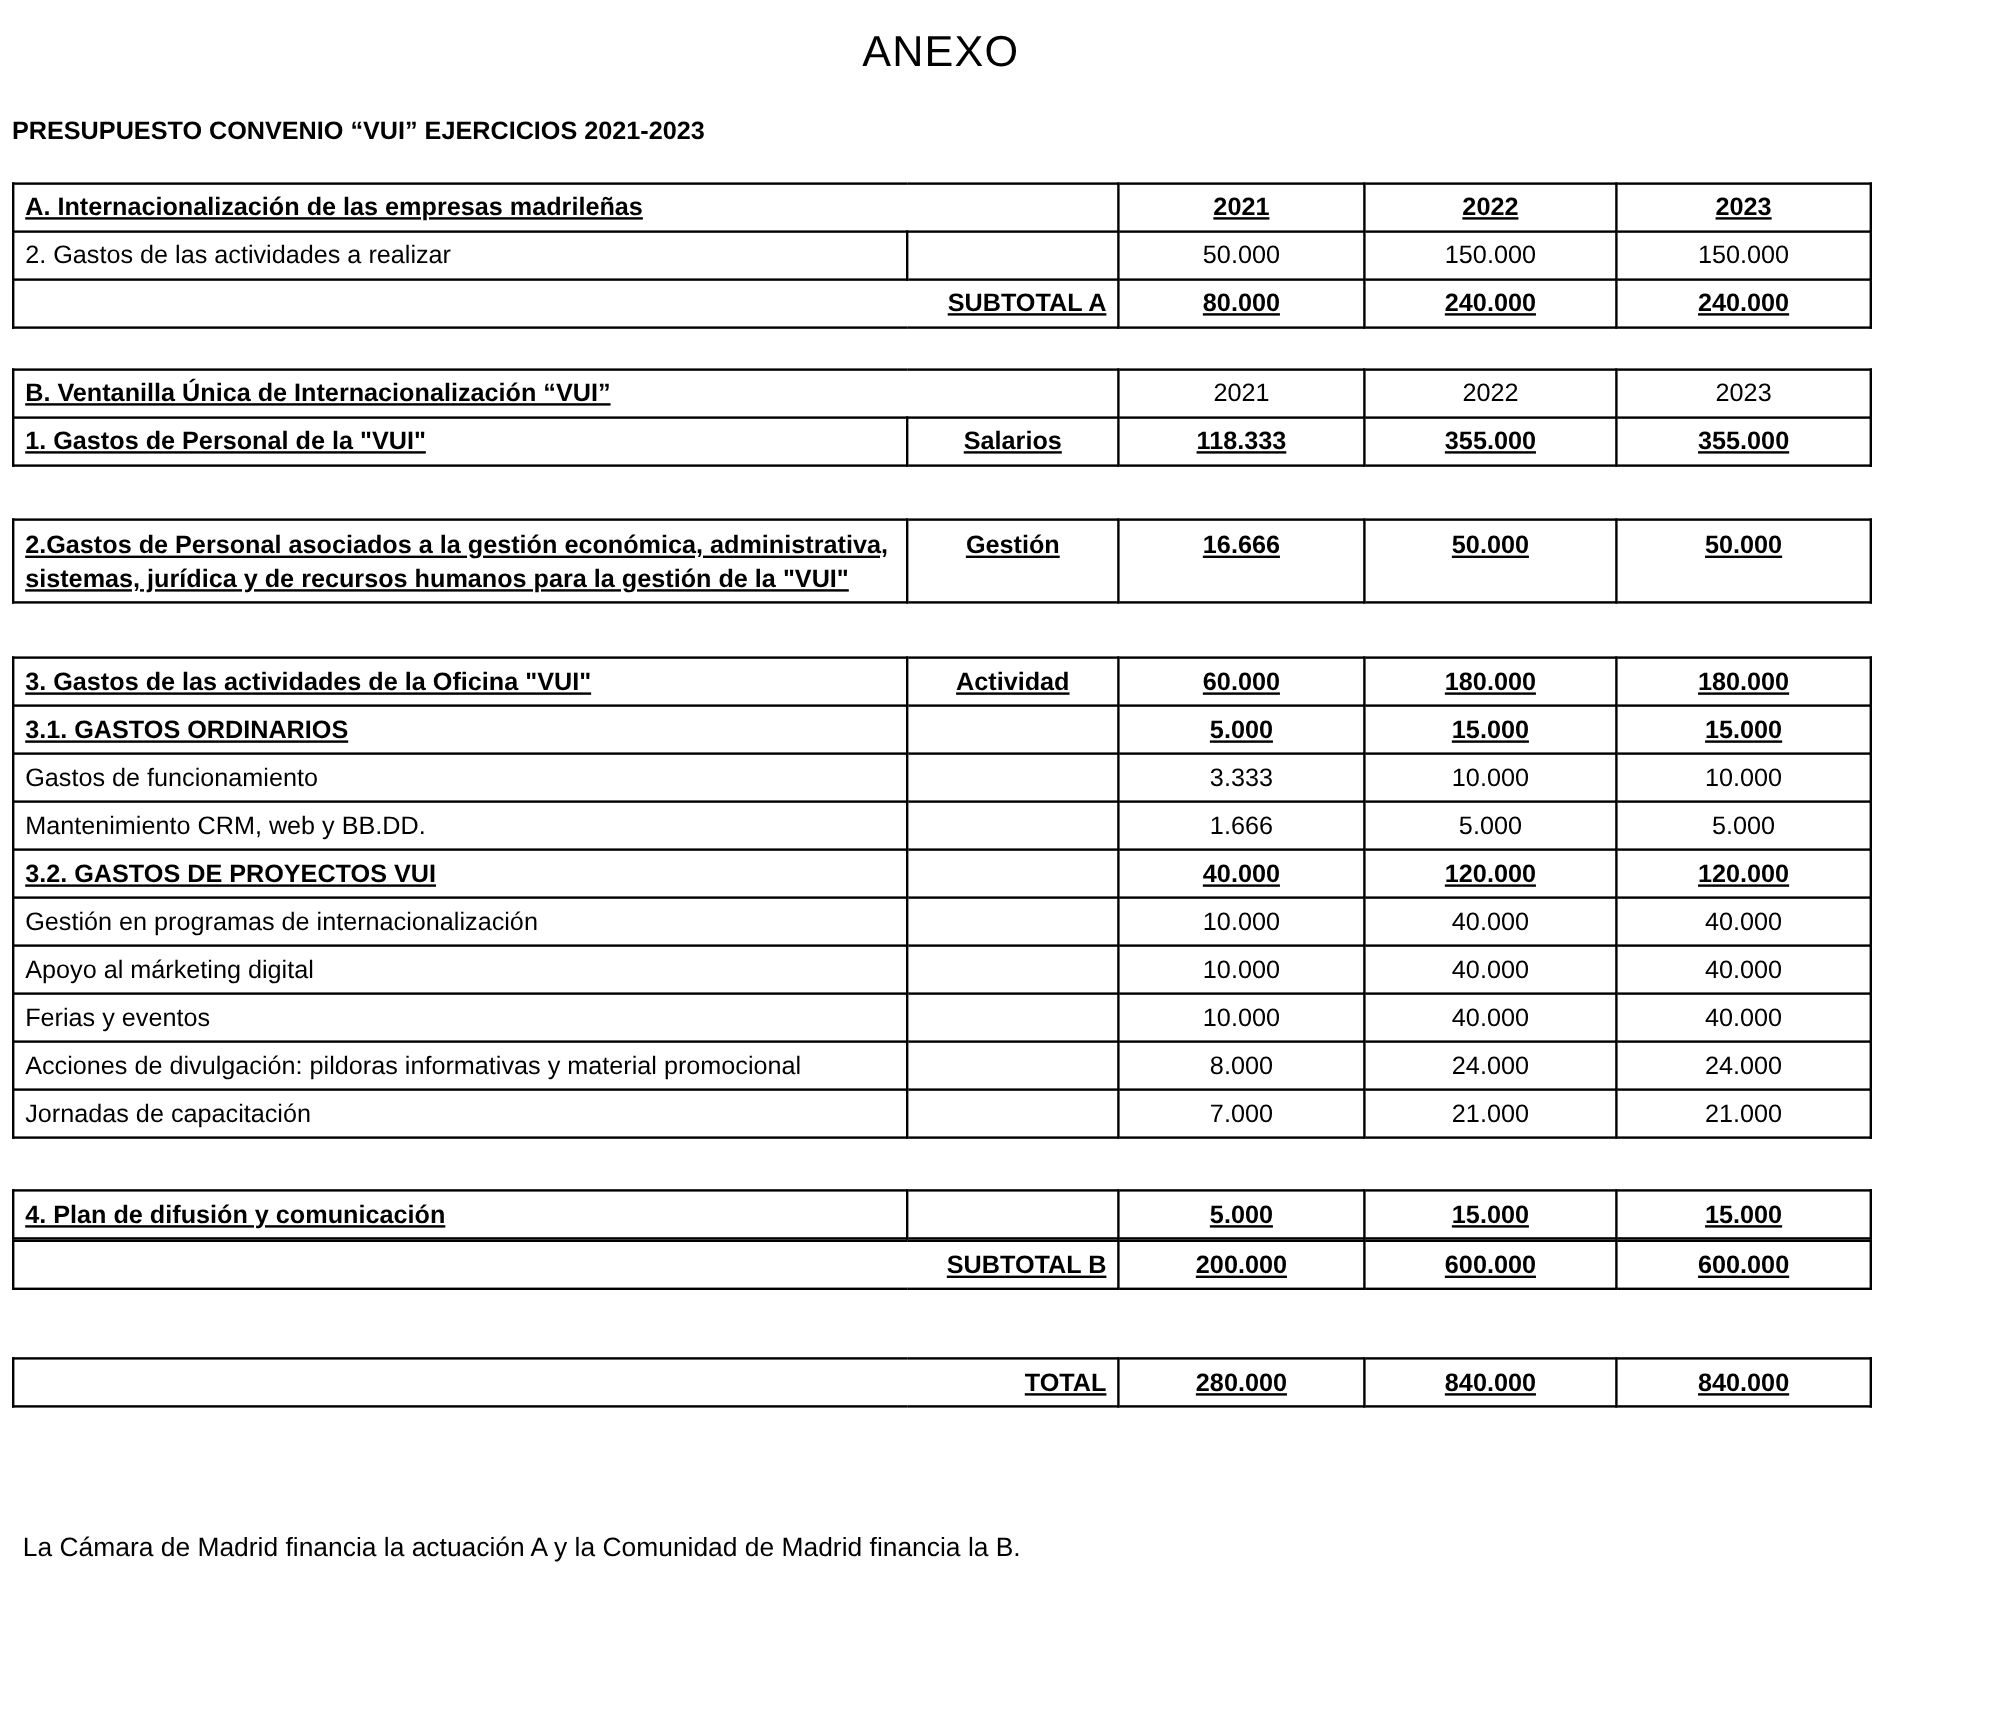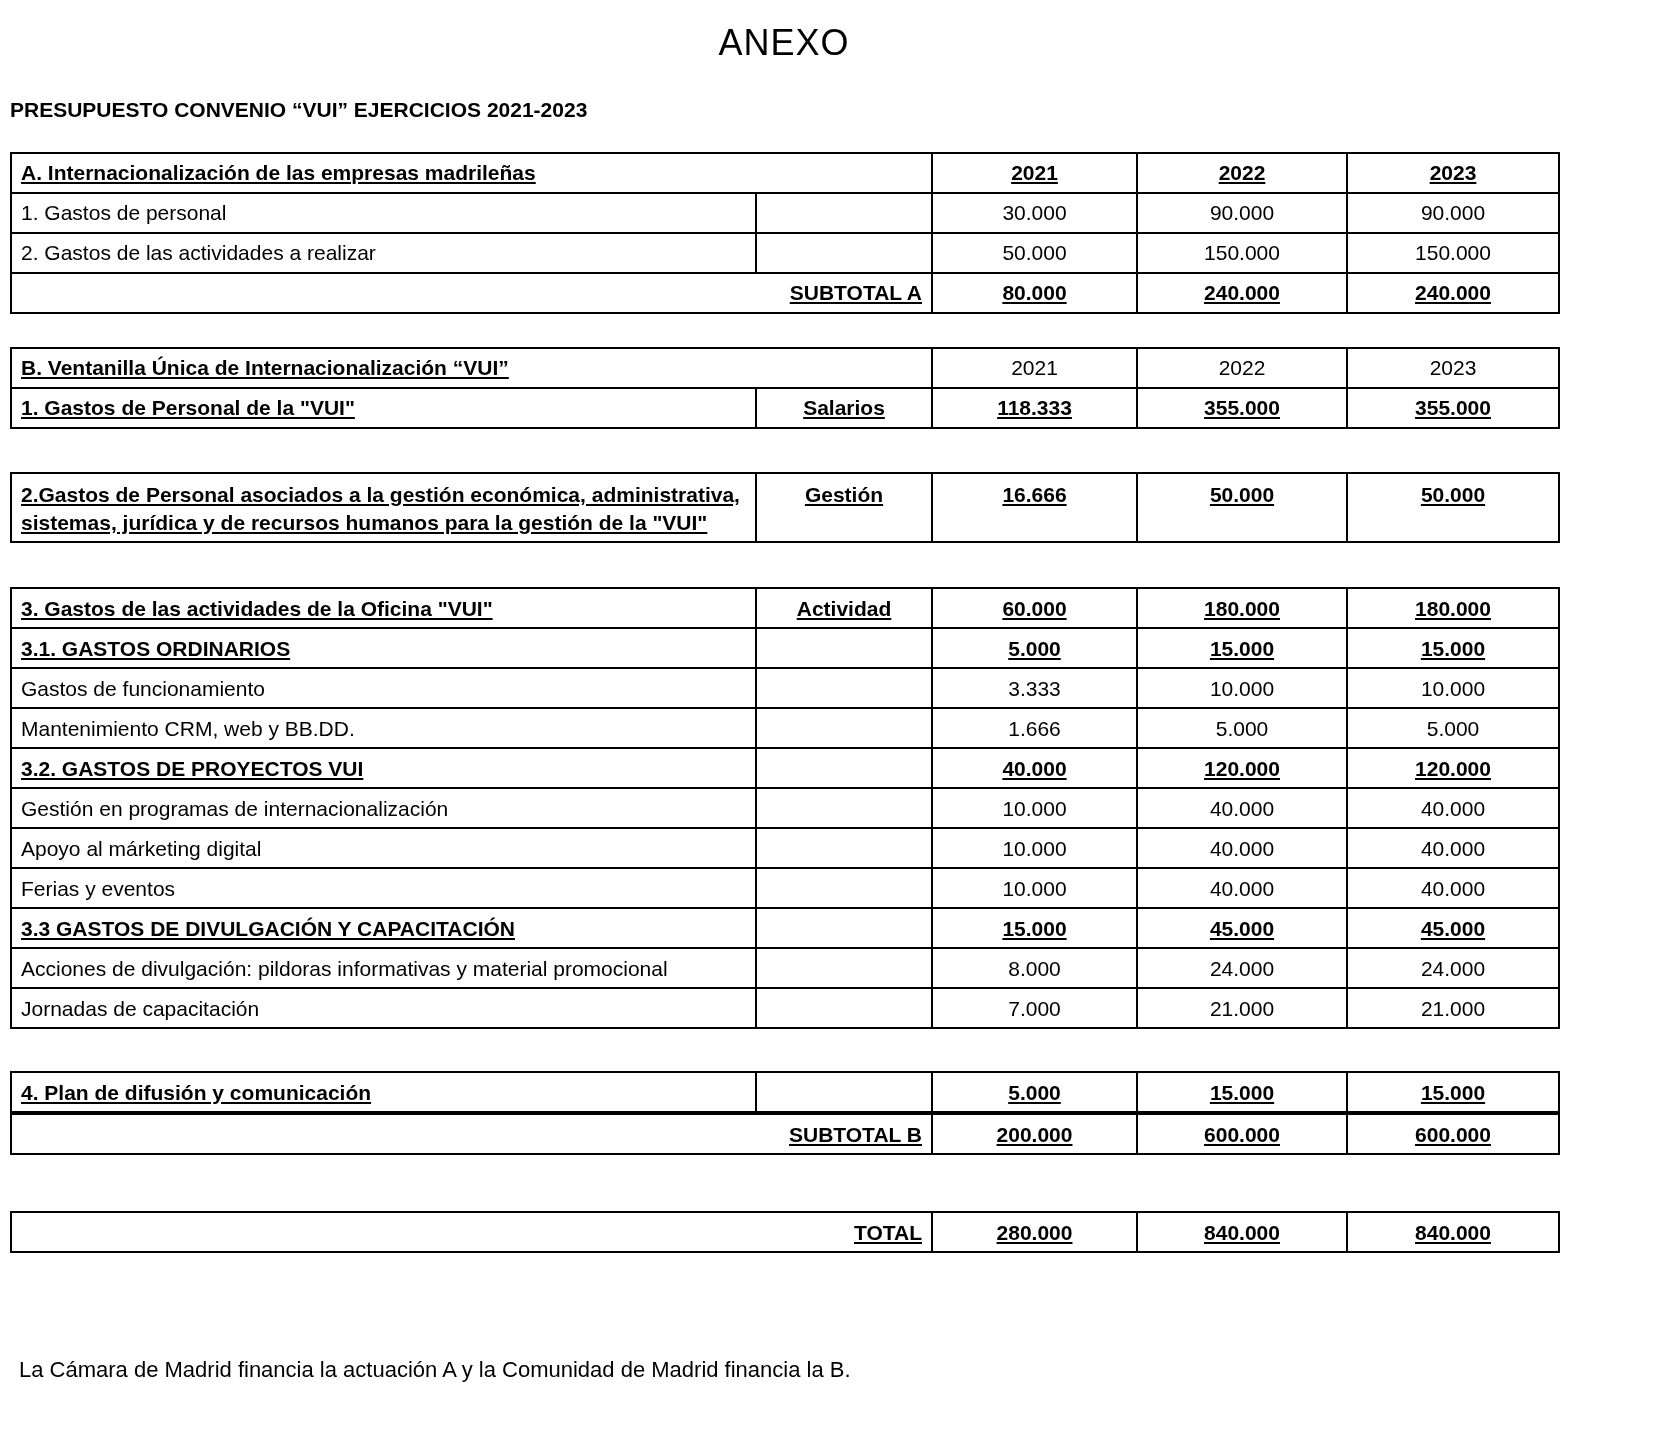--- a/index.html
+++ b/index.html
@@ -72,27 +72,20 @@
         <col style="width:212px">
     </colgroup>
     <tbody>
         <tr>
       <td colspan="2" class="b">A. Internacionalización de las empresas madrileñas</td>
       <td class="num b">2021</td>
       <td class="num b">2022</td>
       <td class="num b">2023</td>
     </tr>
     <tr>
-      <td>1. Gastos de personal</td>
-      <td></td>
-      <td class="num">30.000</td>
-      <td class="num">90.000</td>
-      <td class="num">90.000</td>
-    </tr>
-    <tr>
       <td>2. Gastos de las actividades a realizar</td>
       <td></td>
       <td class="num">50.000</td>
       <td class="num">150.000</td>
       <td class="num">150.000</td>
     </tr>
     <tr>
       <td colspan="2" class="right b">SUBTOTAL A</td>
       <td class="num b">80.000</td>
       <td class="num b">240.000</td>
@@ -204,27 +197,20 @@
       <td class="num">40.000</td>
     </tr>
     <tr>
       <td>Ferias y eventos</td>
       <td></td>
       <td class="num">10.000</td>
       <td class="num">40.000</td>
       <td class="num">40.000</td>
     </tr>
     <tr>
-      <td class="b">3.3  GASTOS DE DIVULGACIÓN Y CAPACITACIÓN</td>
-      <td></td>
-      <td class="num b">15.000</td>
-      <td class="num b">45.000</td>
-      <td class="num b">45.000</td>
-    </tr>
-    <tr>
       <td>Acciones de divulgación: pildoras informativas y material promocional</td>
       <td></td>
       <td class="num">8.000</td>
       <td class="num">24.000</td>
       <td class="num">24.000</td>
     </tr>
     <tr>
       <td>Jornadas de capacitación</td>
       <td></td>
       <td class="num">7.000</td>

